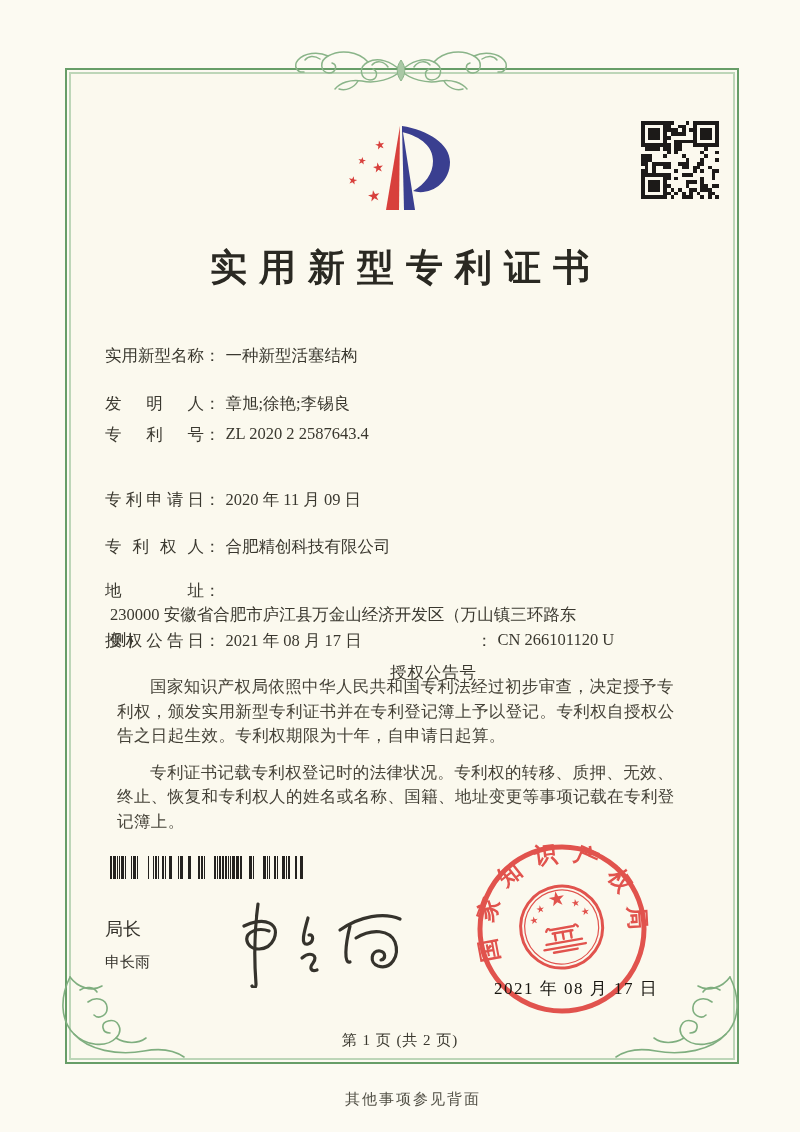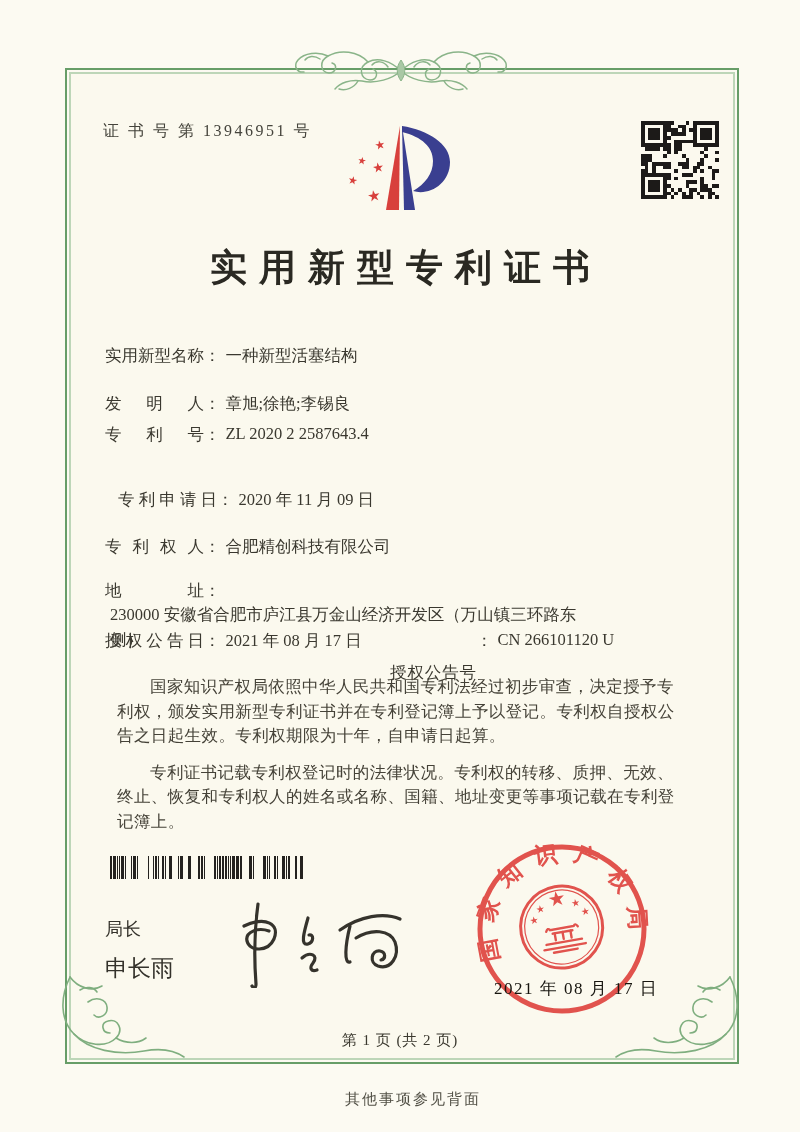--- a/index.html
+++ b/index.html
@@ -12,36 +12,36 @@
   .orn-top{position:absolute;left:286px;top:39px;z-index:3;}
   .orn-bl{position:absolute;left:52px;top:972px;z-index:3;}
   .orn-br{position:absolute;left:598px;top:972px;z-index:3;transform:scaleX(-1);}
   .cert-no{position:absolute;left:103px;top:121px;font-size:16px;letter-spacing:2.5px;color:#45443c;z-index:4;}
   .logo{position:absolute;left:330px;top:110px;z-index:4;}
   .qr{position:absolute;left:641px;top:121px;z-index:4;}
   .title{position:absolute;left:0;top:243px;width:800px;text-align:center;font-size:37px;font-weight:600;letter-spacing:12px;text-indent:12px;color:#2a2922;z-index:4;}
   
   .fields{position:absolute;left:105px;top:345px;width:592px;font-size:16.5px;color:#3a382f;z-index:4;}
   .frow{position:absolute;left:0;white-space:nowrap;}
-  .r0{top:0;} .r1{top:48px;} .r2{top:79px;} .r3{top:144px;margin-left:13px;} .r4{top:191px;} .r5{top:235px;} .r6{top:285px;}
+  .r0{top:0;} .r1{top:48px;} .r2{top:79px;} .r3{top:144px;} .r4{top:191px;} .r5{top:235px;} .r6{top:285px;}
   .flabel{display:inline-block;width:99px;text-align:justify;text-align-last:justify;vertical-align:top;}
   .fcolon{display:inline-block;vertical-align:top;}
   .fvalue{display:inline-block;margin-left:5px;vertical-align:top;}
   .frow.wrap{white-space:normal;}
   .frow.wrap .fvalue{max-width:475px;line-height:25px;}
   .pair2{position:absolute;left:285px;top:0;white-space:nowrap;}
   .pair2 .flabel{width:86px;margin-top:32px;}
   
   .paras{position:absolute;left:105px;top:663px;width:592px;font-size:16.5px;line-height:24.5px;color:#454238;z-index:4;}
   .paras p{margin:12px;text-indent:33px;letter-spacing:0.4px;}
   
   .barcode{position:absolute;left:110px;top:856px;z-index:4;}
   
   .signer-title{position:absolute;left:105px;top:917px;font-size:18px;color:#34322b;z-index:4;}
-  .signer-name{position:absolute;left:105px;top:953px;font-size:23px;color:#34322b;z-index:4;}
+  .signer-name{position:absolute;left:105px;top:953px;font-size:15px;color:#34322b;z-index:4;}
   .signature{position:absolute;left:228px;top:896px;z-index:5;}
   
   .seal{position:absolute;left:472px;top:839px;z-index:5;opacity:0.92;}
   .seal-date{position:absolute;left:494px;top:977px;font-size:17px;letter-spacing:1.5px;color:#17150f;z-index:6;}
   
   .page-no{position:absolute;left:0;top:1031px;width:800px;text-align:center;font-size:15px;letter-spacing:1px;color:#3b392f;z-index:4;}
   .back-note{position:absolute;left:0;top:1090px;width:800px;text-align:center;font-size:15px;letter-spacing:2px;color:#514f45;z-index:4;padding-left:13px;}
 </style>
 </head>
 <body>
@@ -80,21 +80,20 @@
     <g fill="none" stroke="#7fae7f" stroke-width="1.6" stroke-linecap="round">
       <path d="M18,5 C8,25 8,48 22,62 C34,74 54,76 64,66 C72,58 66,46 56,49 C48,51 50,61 58,61"></path>
       <path d="M22,62 C36,78 66,84 92,79 C108,76 122,78 132,85"></path>
       <path d="M18,5 C26,16 40,20 50,14"></path>
       <path d="M36,30 C44,24 54,27 55,35 C56,43 47,48 42,43"></path>
       <path d="M64,66 C74,72 86,72 94,66"></path>
       <path d="M28,18 C34,14 42,15 45,20"></path>
     </g>
   </svg>
 
-  <div class="cert-no">证 书 号 第 13946951 号</div>
 
   <svg class="logo" width="140" height="105" viewBox="0 0 140 105">
     <path d="M72,16 C98,20 120,34 120,52 C120,74 99,86 83,81 C95,74 103,64 103,51 C103,37 92,27 72,22 Z" fill="#3a3f90"></path>
     <polygon points="72,16 74,100 85,100" fill="#3a3f90"></polygon>
     <polygon points="70,16 56,100 69,100" fill="#d8403c"></polygon>
     <g fill="#d8403c" font-family="'DejaVu Sans',sans-serif" text-anchor="middle">
       <text x="50" y="39" font-size="12" transform="rotate(-12 50 35)">★</text>
       <text x="32" y="54" font-size="10" transform="rotate(10 32 50)">★</text>
       <text x="48" y="62" font-size="13" transform="rotate(-8 48 57)">★</text>
       <text x="23" y="74" font-size="11" transform="rotate(12 23 70)">★</text>

